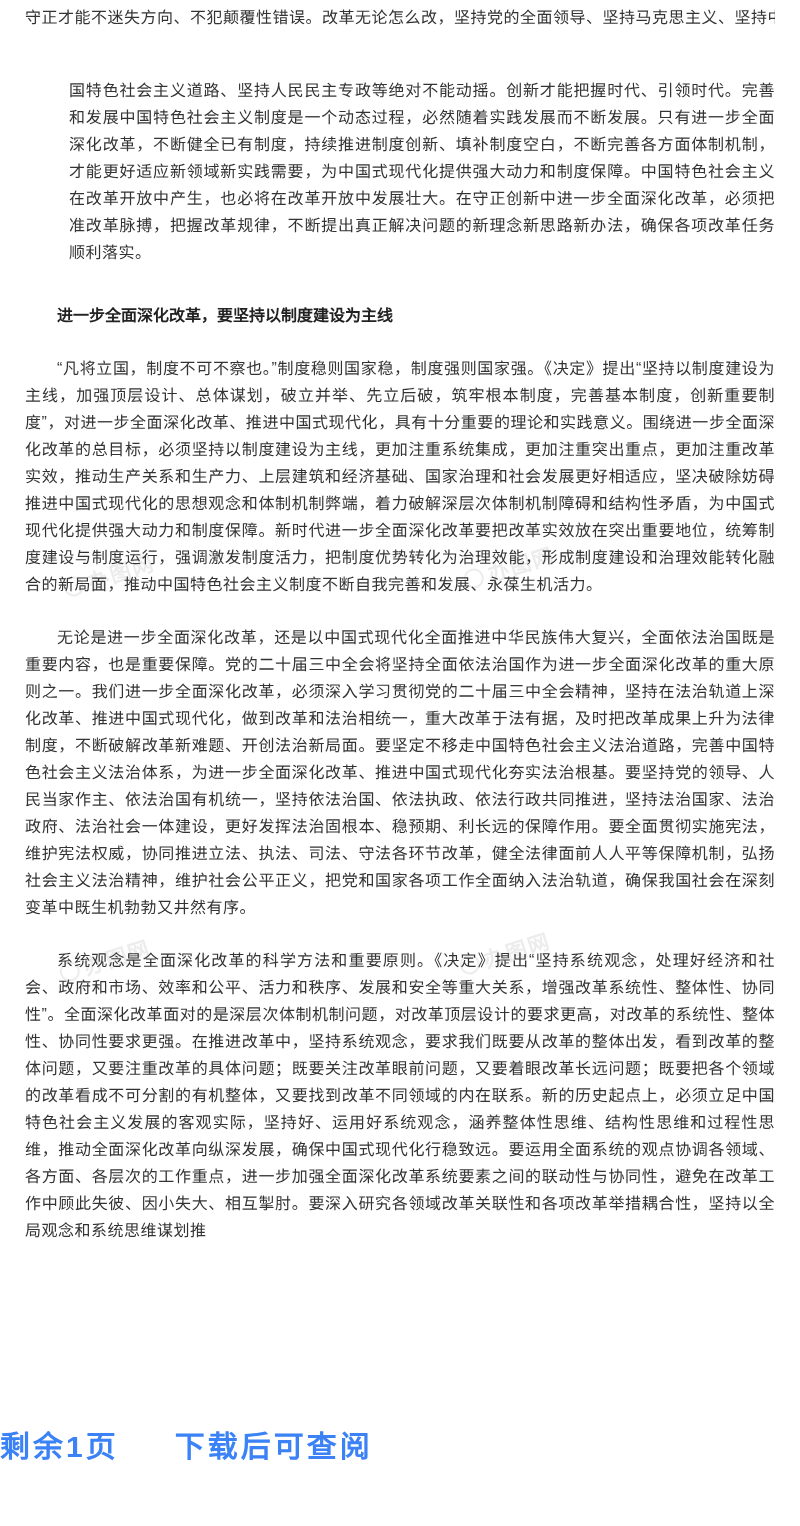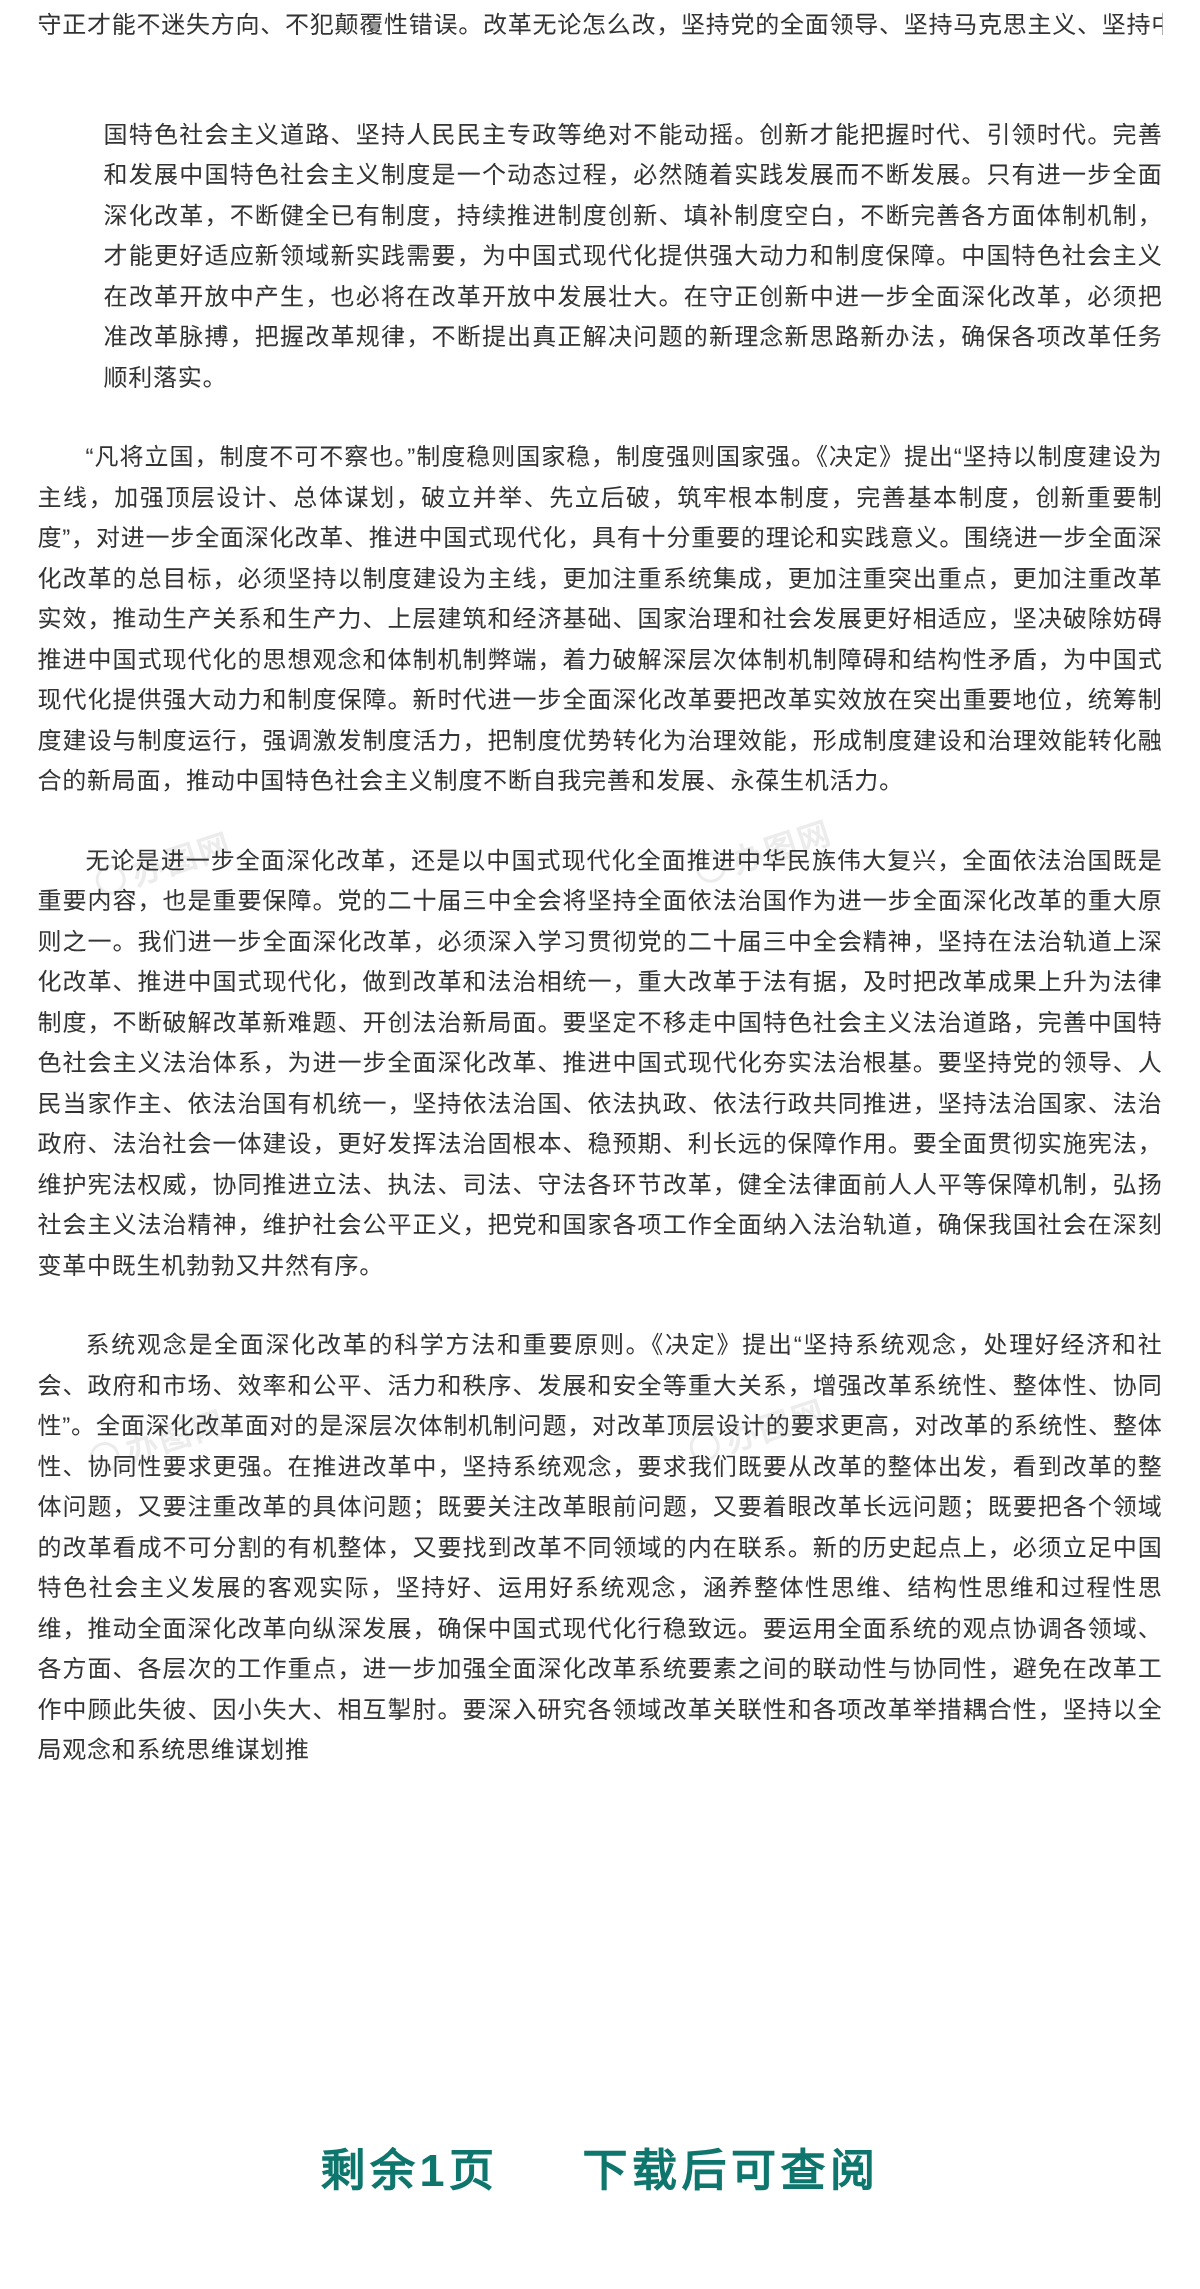--- a/index.html
+++ b/index.html
@@ -48,25 +48,24 @@
     font-weight: bold;
     text-indent: 2em;
     color: #222222;
   }
   .footer-notice {
     position: absolute;
     left: 0;
     right: 0;
     top: 1422px;
     z-index: 2;
-    text-align: center;
     font-size: 30px;
     font-weight: bold;
     letter-spacing: 3px;
-    color: #0f766e;
+    color: #3b82f6;
   }
   .footer-notice .gap {
     display: inline-block;
     width: 56px;
   }
   .watermark-layer {
     position: absolute;
     inset: 0;
     z-index: 1;
     pointer-events: none;
@@ -118,20 +117,21 @@
       <span class="wm-logo"></span>
       <span>办图网</span>
     </div>
   </div>
 
   <div class="content">
     <p class="top-partial">守正才能不迷失方向、不犯颠覆性错误。改革无论怎么改，坚持党的全面领导、坚持马克思主义、坚持中</p>
 
     <p class="para after-gap">国特色社会主义道路、坚持人民民主专政等绝对不能动摇。创新才能把握时代、引领时代。完善和发展中国特色社会主义制度是一个动态过程，必然随着实践发展而不断发展。只有进一步全面深化改革，不断健全已有制度，持续推进制度创新、填补制度空白，不断完善各方面体制机制，才能更好适应新领域新实践需要，为中国式现代化提供强大动力和制度保障。中国特色社会主义在改革开放中产生，也必将在改革开放中发展壮大。在守正创新中进一步全面深化改革，必须把准改革脉搏，把握改革规律，不断提出真正解决问题的新理念新思路新办法，确保各项改革任务顺利落实。</p>
 
+    <h3 class="heading">进一步全面深化改革，要坚持以制度建设为主线</h3>
 
     <p class="para indent">“凡将立国，制度不可不察也。”制度稳则国家稳，制度强则国家强。《决定》提出“坚持以制度建设为主线，加强顶层设计、总体谋划，破立并举、先立后破，筑牢根本制度，完善基本制度，创新重要制度”，对进一步全面深化改革、推进中国式现代化，具有十分重要的理论和实践意义。围绕进一步全面深化改革的总目标，必须坚持以制度建设为主线，更加注重系统集成，更加注重突出重点，更加注重改革实效，推动生产关系和生产力、上层建筑和经济基础、国家治理和社会发展更好相适应，坚决破除妨碍推进中国式现代化的思想观念和体制机制弊端，着力破解深层次体制机制障碍和结构性矛盾，为中国式现代化提供强大动力和制度保障。新时代进一步全面深化改革要把改革实效放在突出重要地位，统筹制度建设与制度运行，强调激发制度活力，把制度优势转化为治理效能，形成制度建设和治理效能转化融合的新局面，推动中国特色社会主义制度不断自我完善和发展、永葆生机活力。</p>
 
 
     <p class="para indent">无论是进一步全面深化改革，还是以中国式现代化全面推进中华民族伟大复兴，全面依法治国既是重要内容，也是重要保障。党的二十届三中全会将坚持全面依法治国作为进一步全面深化改革的重大原则之一。我们进一步全面深化改革，必须深入学习贯彻党的二十届三中全会精神，坚持在法治轨道上深化改革、推进中国式现代化，做到改革和法治相统一，重大改革于法有据，及时把改革成果上升为法律制度，不断破解改革新难题、开创法治新局面。要坚定不移走中国特色社会主义法治道路，完善中国特色社会主义法治体系，为进一步全面深化改革、推进中国式现代化夯实法治根基。要坚持党的领导、人民当家作主、依法治国有机统一，坚持依法治国、依法执政、依法行政共同推进，坚持法治国家、法治政府、法治社会一体建设，更好发挥法治固根本、稳预期、利长远的保障作用。要全面贯彻实施宪法，维护宪法权威，协同推进立法、执法、司法、守法各环节改革，健全法律面前人人平等保障机制，弘扬社会主义法治精神，维护社会公平正义，把党和国家各项工作全面纳入法治轨道，确保我国社会在深刻变革中既生机勃勃又井然有序。</p>
 
 
     <p class="para indent">系统观念是全面深化改革的科学方法和重要原则。《决定》提出“坚持系统观念，处理好经济和社会、政府和市场、效率和公平、活力和秩序、发展和安全等重大关系，增强改革系统性、整体性、协同性”。全面深化改革面对的是深层次体制机制问题，对改革顶层设计的要求更高，对改革的系统性、整体性、协同性要求更强。在推进改革中，坚持系统观念，要求我们既要从改革的整体出发，看到改革的整体问题，又要注重改革的具体问题；既要关注改革眼前问题，又要着眼改革长远问题；既要把各个领域的改革看成不可分割的有机整体，又要找到改革不同领域的内在联系。新的历史起点上，必须立足中国特色社会主义发展的客观实际，坚持好、运用好系统观念，涵养整体性思维、结构性思维和过程性思维，推动全面深化改革向纵深发展，确保中国式现代化行稳致远。要运用全面系统的观点协调各领域、各方面、各层次的工作重点，进一步加强全面深化改革系统要素之间的联动性与协同性，避免在改革工作中顾此失彼、因小失大、相互掣肘。要深入研究各领域改革关联性和各项改革举措耦合性，坚持以全局观念和系统思维谋划推</p>
   </div>
 

